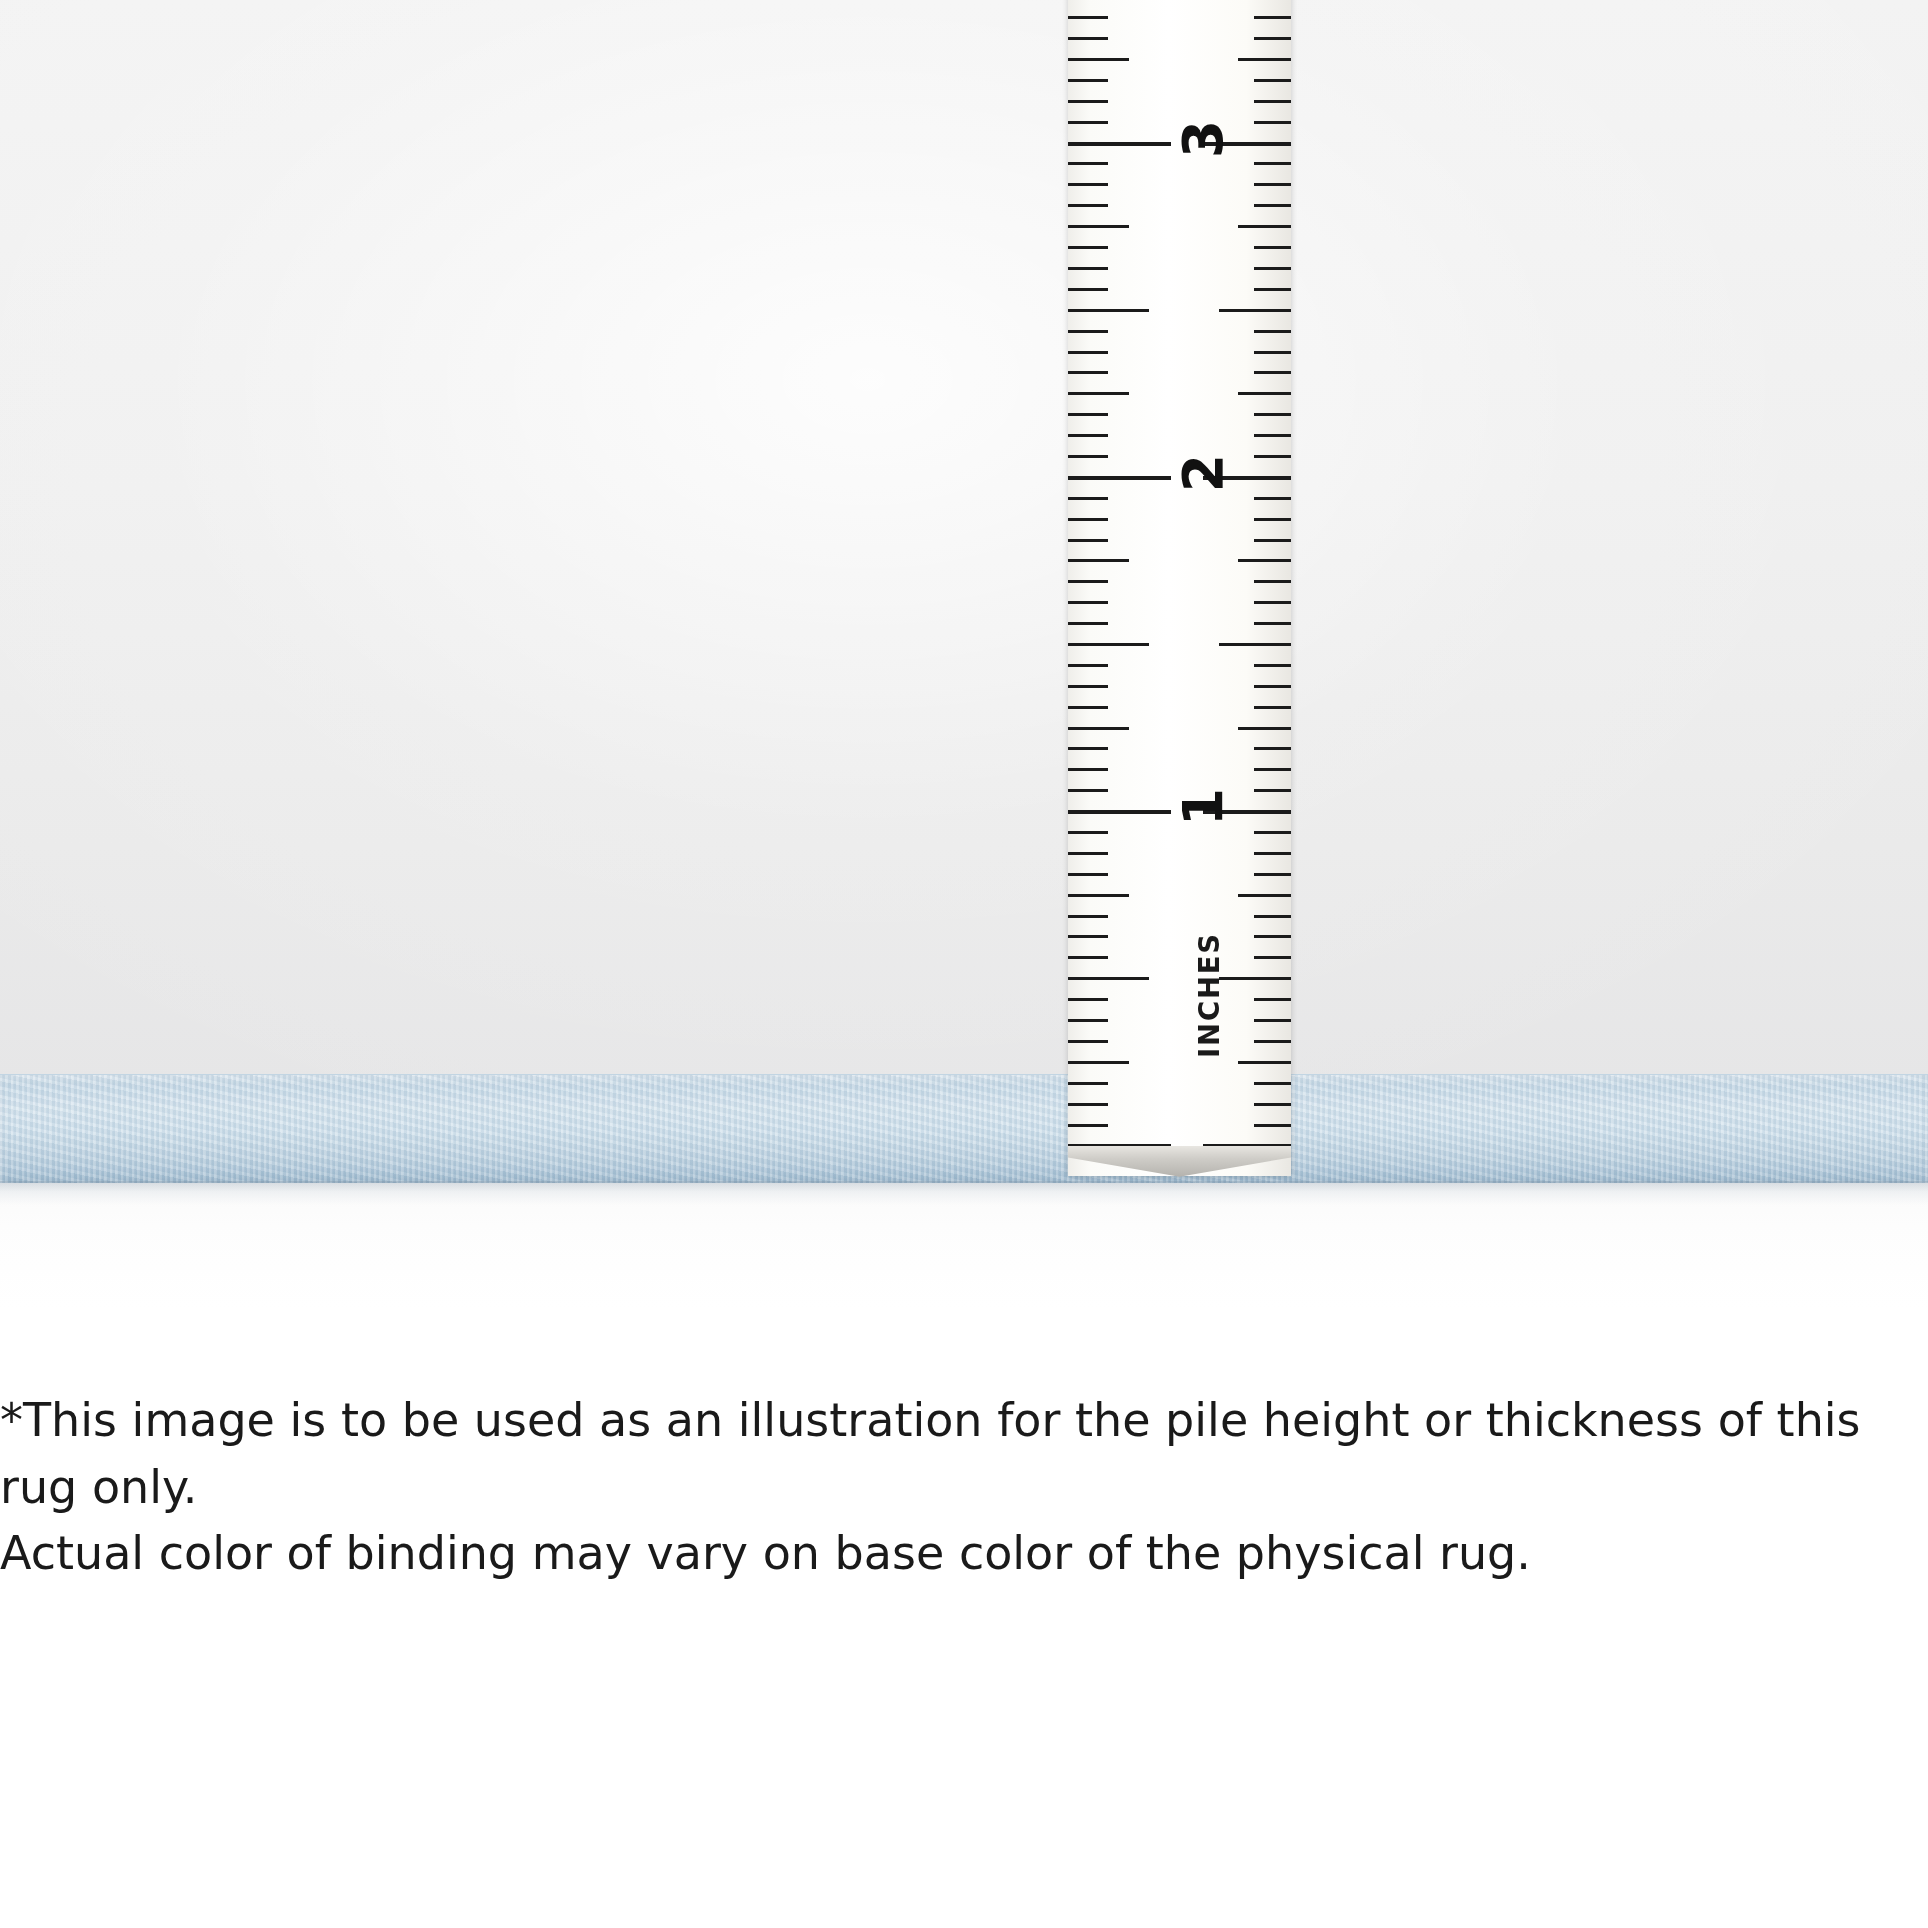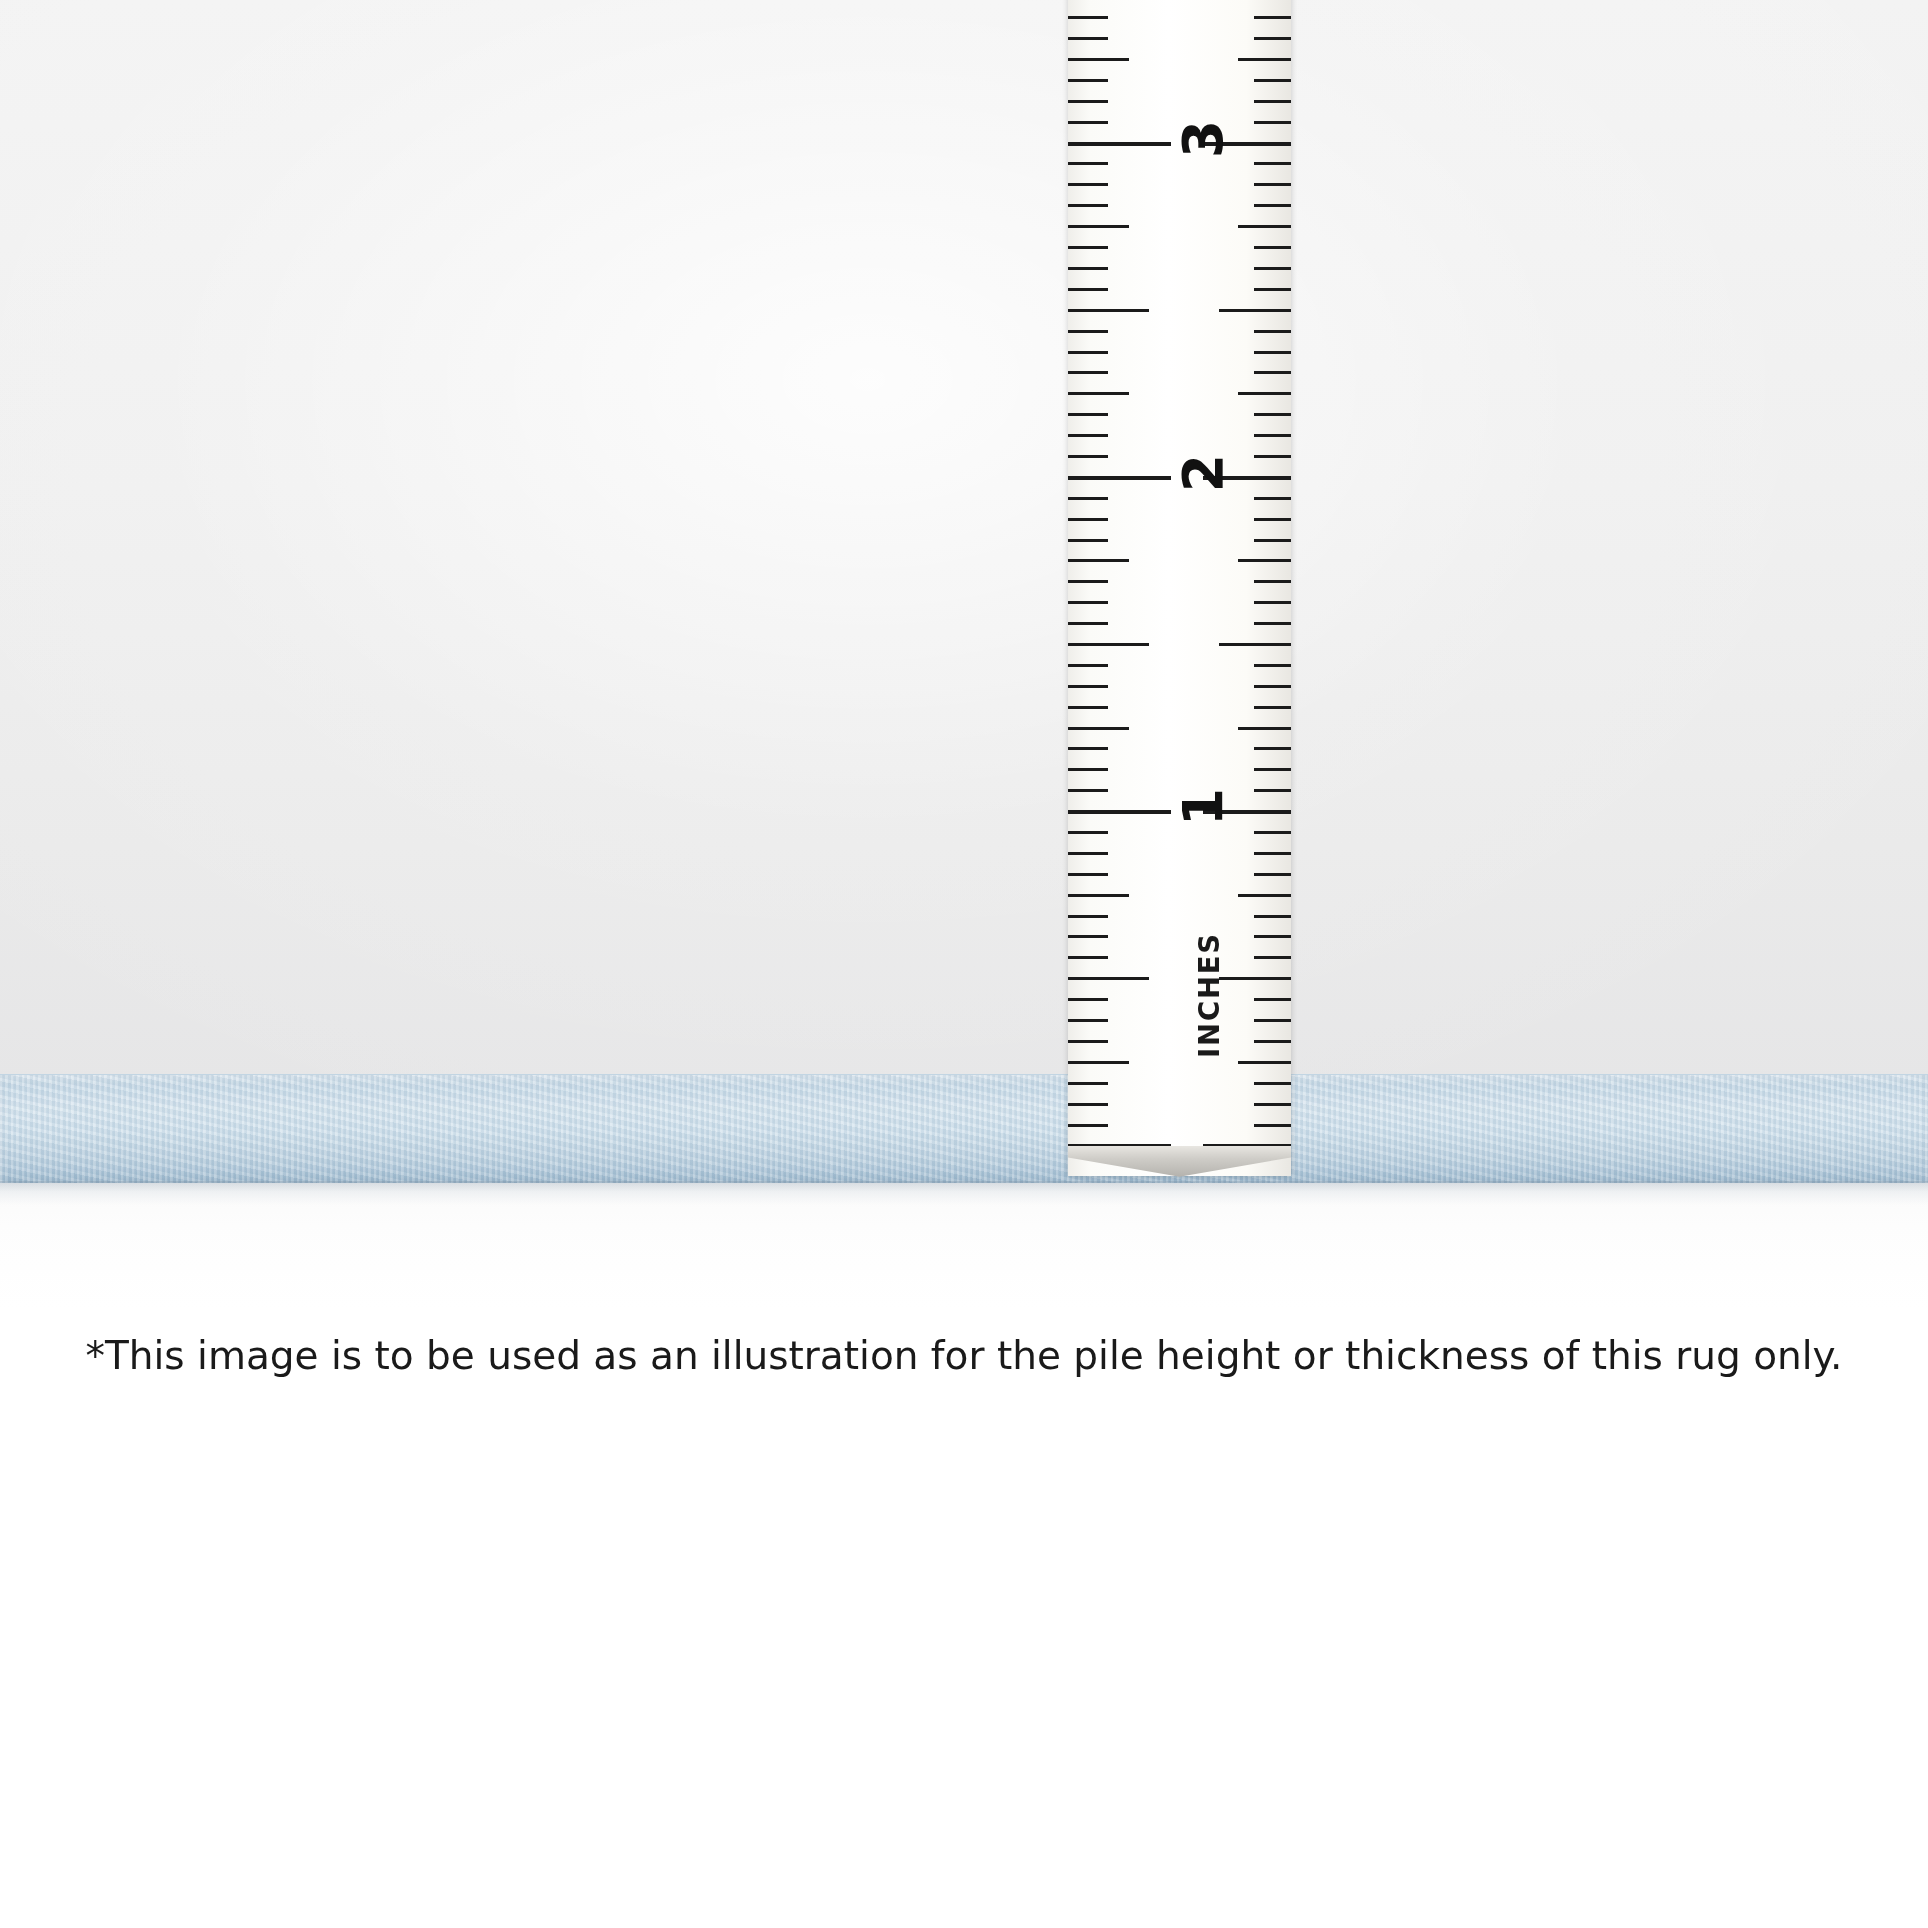--- a/index.html
+++ b/index.html
@@ -175,25 +175,25 @@
     letter-spacing: 1.8px;
     color: #1a1a1a;
     transform-origin: center center;
     transform: rotate(-90deg);
   }
 
   
   .caption {
     position: absolute;
     left: 0;
-    top: 1328px;
-    width: 1928px;
-    text-align: center;
+    top: 1387px;
+    width: 1928px;
+    text-align: left;
     font-family: "DejaVu Sans", sans-serif;
-    font-size: 39px;
+    font-size: 46px;
     line-height: 1.45;
     color: #1a1a1a;
   }
   .caption .line { display: block; }
 </style>
 </head>
 <body>
 
 <div class="stage">
 
@@ -326,16 +326,17 @@
           <div class="num" style="top: 116px;">3</div>
         </div>
       <div class="inches-label">INCHES</div>
       <div class="tip"></div>
     </div>
 
   </div>
 
   <div class="caption">
     <span class="line">*This image is to be used as an illustration for the pile height or thickness of this rug only.</span>
+    <span class="line">Actual color of binding may vary on base color of the physical rug.</span>
   </div>
 
 </div>
 
 
 </body></html>

